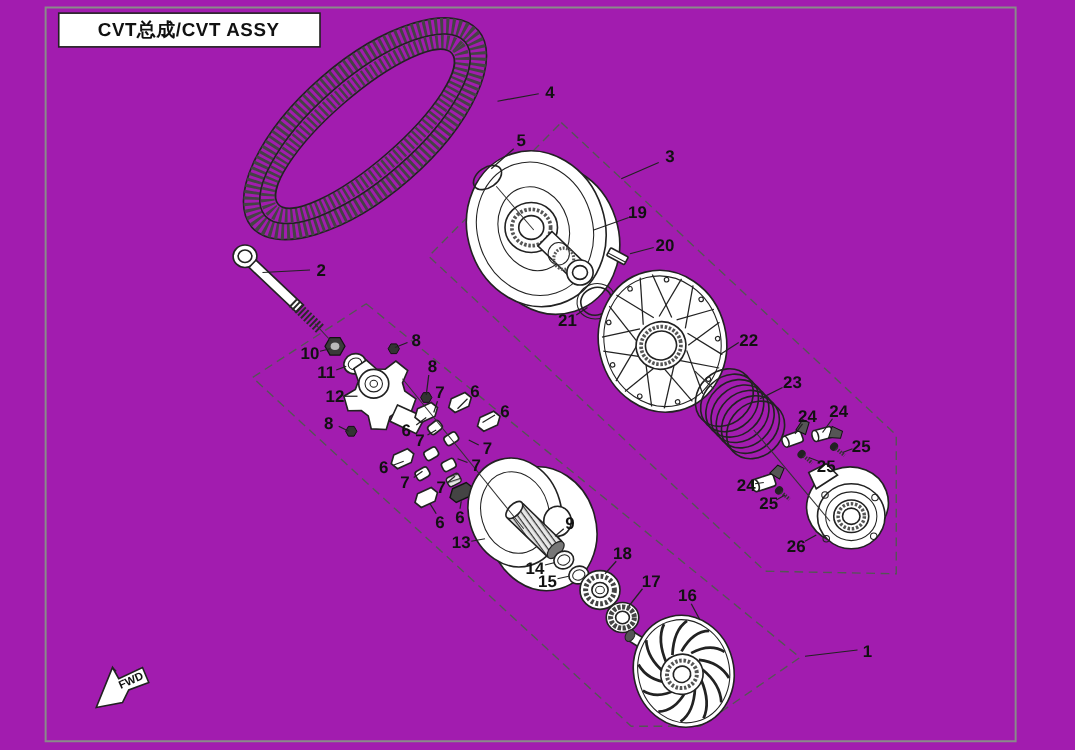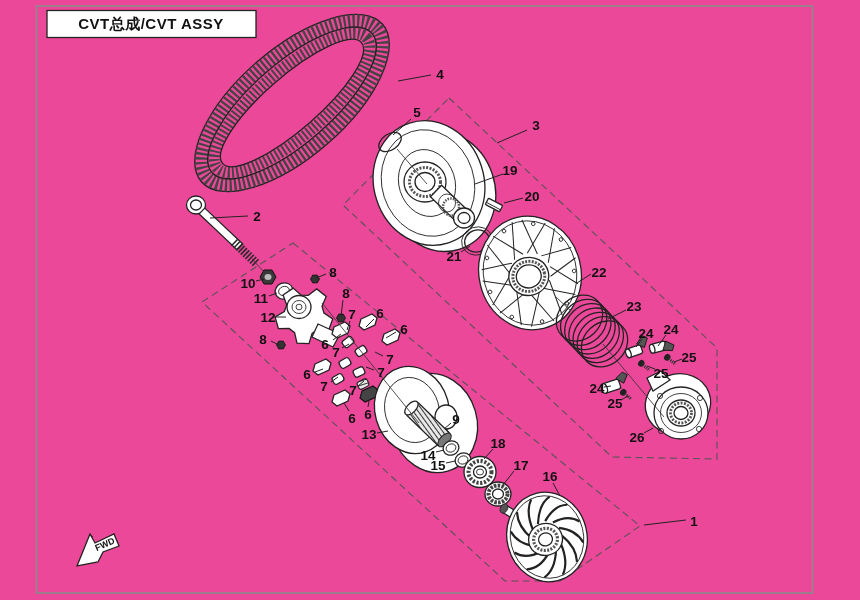--- a/index.html
+++ b/index.html
@@ -1,16 +1,16 @@
 <!DOCTYPE html>
 <html><head>
 <meta charset="utf-8">
 <style>
   html,body{margin:0;padding:0;background:#fff;}
-  .stage{position:relative;width:860px;height:600px;background:#ec4899;overflow:hidden;
+  .stage{position:relative;width:860px;height:600px;background:#a21caf;overflow:hidden;
          font-family:"Liberation Sans",sans-serif;}
   svg{display:block;}
   .ln{stroke:#222;fill:none;stroke-width:1.3;}
   .fillw{fill:#fff;stroke:#222;stroke-width:1.3;}
   .thin{stroke:#222;fill:none;stroke-width:0.85;}
   .darkband{fill:none;stroke:#555;}
   .dashedbox{fill:none;stroke:#555;stroke-width:1.1;stroke-dasharray:7 4.5;}
   .leader{stroke:#222;stroke-width:1;}
   .callout{font-family:"Liberation Sans",sans-serif;font-size:13.5px;font-weight:bold;fill:#111;}
   .titletext{font-family:"Liberation Sans",sans-serif;font-size:15px;font-weight:bold;fill:#111;letter-spacing:.5px;}

